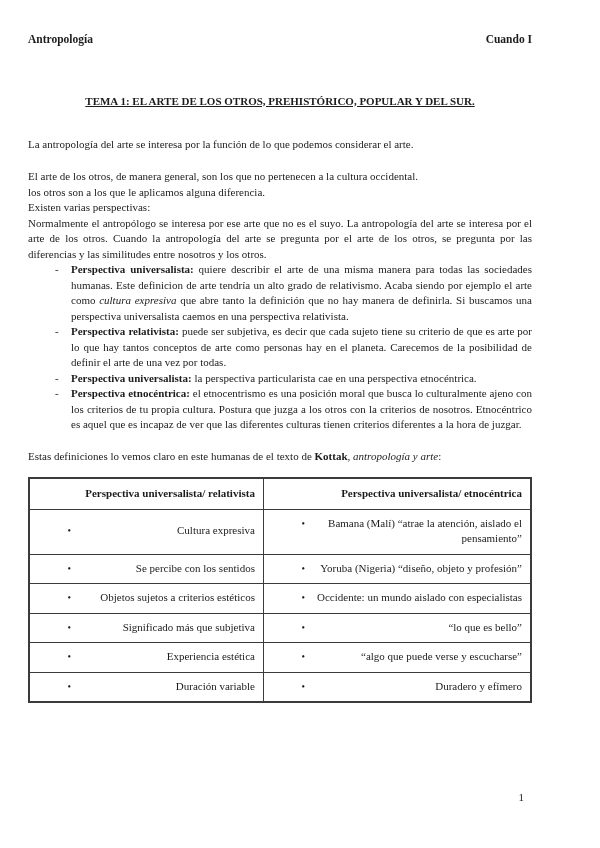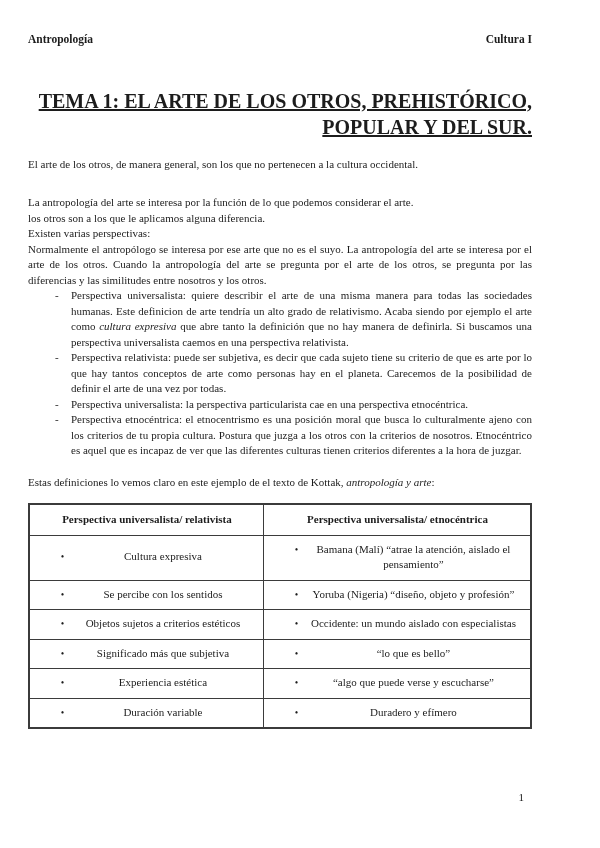--- a/index.html
+++ b/index.html
@@ -15,23 +15,23 @@
     line-height: 15.5px;
     color: #1c1c1c;
     overflow: hidden;
   }
   .doc-header {
     display: flex; justify-content: space-between;
     font-weight: bold; font-size: 11.5px;
   }
   .doc-title {
     margin-top: 40px;
-    text-align: right;
+    text-align: center;
     font-weight: bold;
-    font-size: 20px;
+    font-size: 11px;
     line-height: 26px;
   }
   .doc-title .u { text-decoration: underline; }
   .para { text-align: justify; margin: 0; }
   .mt-blank { margin-top: 17px; }
   .mt-first { margin-top: 23px; }
   .li { display: flex; margin: 0; }
   .li .dash {
     flex: none; width: 16px; margin-left: 27px;
     text-align: left;
@@ -40,61 +40,61 @@
   .kottak { margin-top: 16px; text-align: justify; }
   .cmp-table {
     width: 100%;
     margin-top: 13px;
     border-collapse: collapse;
     border: 2px solid #3b3b3b;
   }
   .cmp-table th, .cmp-table td {
     border: 1px solid #3b3b3b;
     vertical-align: middle;
-    text-align: center;
+    text-align: right;
     padding: 6px 8px 7px 0;
   }
   .cmp-table th {
     font-weight: bold;
     padding: 7px 8px 7px 9px;
     font-size: 11px;
   }
   .col-left { width: 46.7%; }
   .col-right { width: 53.3%; }
   .cell-item { display: flex; }
   .cell-item .blt {
     flex: none; width: 17px; margin-left: 24px;
     font-size: 10px;
   }
   .cell-item .cell-text { flex: 1; }
   .page-number {
     position: absolute;
     top: 790px; right: 76px;
     font-size: 11px;
   }
-  b.inline { font-weight: normal; }
+  b.inline { font-weight: bold; }
   i.inline { font-style: italic; }
 </style>
 </head>
 <body>
 
 <div class="page">
 
   <div class="doc-header">
     <span>Antropología</span>
-    <span>Cultura I</span>
+    <span>Cuando I</span>
   </div>
 
   <div class="doc-title">
     <span class="u">TEMA 1: EL ARTE DE LOS OTROS, PREHISTÓRICO, POPULAR Y DEL SUR.</span>
   </div>
 
+  <p class="para mt-first">La antropología del arte se interesa por la función de lo que podemos considerar el arte.</p>
+
   <p class="para mt-blank">El arte de los otros, de manera general, son los que no pertenecen a la cultura occidental.</p>
-
-  <p class="para mt-first">La antropología del arte se interesa por la función de lo que podemos considerar el arte.</p>
   <p class="para">los otros son a los que le aplicamos alguna diferencia.</p>
   <p class="para">Existen varias perspectivas:</p>
   <p class="para">Normalmente el antropólogo se interesa por ese arte que no es el suyo. La antropología del arte se interesa por el arte de los otros. Cuando la antropología del arte se pregunta por el arte de los otros, se pregunta por las diferencias y las similitudes entre nosotros y los otros.</p>
 
   <div>
     <div class="li">
       <span class="dash">-</span>
       <p class="li-text"><b class="inline">Perspectiva universalista:</b><span> quiere describir el arte de una misma manera para todas las sociedades humanas. Este definicion de arte tendría un alto grado de relativismo. Acaba siendo por ejemplo el arte como </span><i class="inline">cultura expresiva</i><span> que abre tanto la definición que no hay manera de definirla. Si buscamos una perspectiva universalista caemos en una perspectiva relativista.</span></p>
     </div>
     <div class="li">
@@ -104,21 +104,21 @@
     <div class="li">
       <span class="dash">-</span>
       <p class="li-text"><b class="inline">Perspectiva universalista:</b><span> la perspectiva particularista cae en una perspectiva etnocéntrica.</span><i class="inline"></i><span></span></p>
     </div>
     <div class="li">
       <span class="dash">-</span>
       <p class="li-text"><b class="inline">Perspectiva etnocéntrica:</b><span> el etnocentrismo es una posición moral que busca lo culturalmente ajeno con los criterios de tu propia cultura. Postura que juzga a los otros con la criterios de nosotros. Etnocéntrico es aquel que es incapaz de ver que las diferentes culturas tienen criterios diferentes a la hora de juzgar.</span><i class="inline"></i><span></span></p>
     </div>
   </div>
 
-  <p class="kottak"><span>Estas definiciones lo vemos claro en este ejemplo de el texto de </span><b class="inline">Kottak</b><span>, </span><i class="inline">antropología y arte</i><span>:</span></p>
+  <p class="kottak"><span>Estas definiciones lo vemos claro en este humanas de el texto de </span><b class="inline">Kottak</b><span>, </span><i class="inline">antropología y arte</i><span>:</span></p>
 
   <table class="cmp-table">
     <tbody>
         <tr>
       <th class="col-left">Perspectiva universalista/ relativista</th>
       <th class="col-right">Perspectiva universalista/ etnocéntrica</th>
     </tr>
     <tr>
       <td>
             <div class="cell-item">

